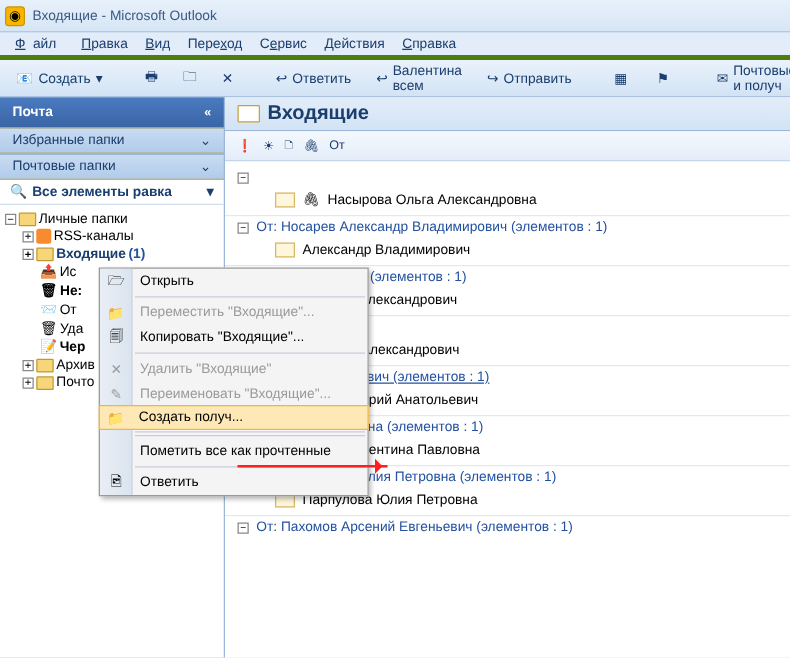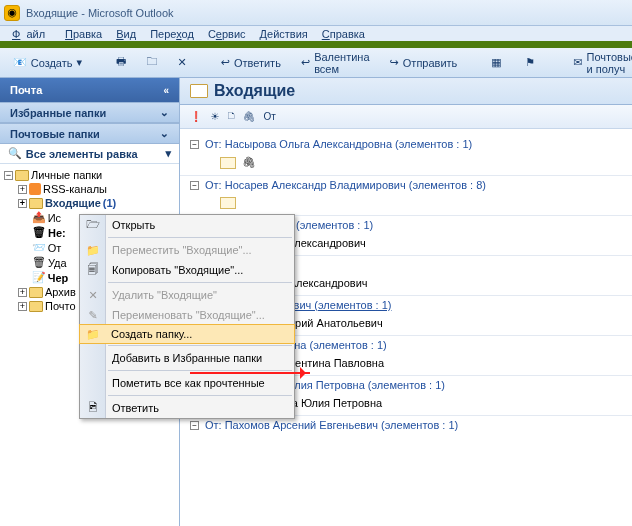--- a/index.html
+++ b/index.html
@@ -1,30 +1,30 @@
 <!DOCTYPE html>
 <html><head>
 <meta charset="utf-8">
 <style>
 * { box-sizing: border-box; margin: 0; padding: 0; font-family: Tahoma, sans-serif; font-size: 11px; }
 body { background: #d6e5f5; width: 632px; height: 526px; overflow: hidden; }
 .titlebar { height: 26px; background: linear-gradient(#e8f1fb,#d6e5f5); display: flex; align-items: center; padding: 0 4px; border-bottom: 1px solid #a8c0de; }
 .titlebar .logo { width: 16px; height: 16px; background: #f7b500; border-radius: 3px; border: 1px solid #cc9400; margin-right: 6px; display: inline-flex; align-items: center; justify-content: center; }
 .titlebar .title { color: #3b5a82; }
-.menubar { height: 22px; display: flex; align-items: center; padding: 0 6px; gap: 2px; border-bottom: 7px solid #4d7c0f; background: #e3edf9; }
+.menubar { height: 22px; display: flex; align-items: center; padding: 0 6px; gap: 2px; border-bottom: 4px solid #4d7c0f; background: #e3edf9; }
 .menubar span { padding: 2px 6px; color: #1a3e6e; cursor: default; }
 .menubar span u { text-decoration: underline; }
 .toolbar { height: 30px; display: flex; align-items: center; padding: 0 6px; gap: 6px; background: linear-gradient(#eaf2fb,#d2e3f5); border-bottom: 1px solid #9ab6d8; }
 .toolbar .sep { width: 1px; height: 20px; background: #9ab6d8; margin: 0 4px; }
 .tb-btn { display: inline-flex; align-items: center; padding: 2px 6px; border: 1px solid transparent; border-radius: 3px; color: #1a3e6e; gap: 4px; }
 .content { display: flex; height: calc(100% - 78px); }
 .sidebar { width: 180px; background: #eab308; border-right: 1px solid #9ab6d8; display: flex; flex-direction: column; }
 .sb-header { background: linear-gradient(#4a7abf,#3a65a5); color: #fff; font-size: 15px; font-weight: bold; padding: 6px 10px; display: flex; justify-content: space-between; align-items: center; }
 .sb-header .chev { font-size: 10px; }
-.sb-section { background: linear-gradient(#c9dcf2,#b0cbea); color: #1a3e6e; font-weight: bold; padding: 3px 10px; border-top: 1px solid #9ab6d8; border-bottom: 1px solid #9ab6d8; display: flex; justify-content: space-between; align-items: flex-end; font-size: 11px; gap: 32px; }
+.sb-section { background: linear-gradient(#c9dcf2,#b0cbea); color: #1a3e6e; font-weight: normal; padding: 3px 10px; border-top: 1px solid #9ab6d8; border-bottom: 1px solid #9ab6d8; display: flex; justify-content: space-between; align-items: flex-start; font-size: 11px; gap: 32px; }
 .sb-row { padding: 3px 8px; display: flex; align-items: center; gap: 4px; color: #1a3e6e; font-weight: bold; background: #fff; border-bottom: 1px solid #d0deee; }
 .sb-row .dd { margin-left: auto; }
 .tree { background: #fff; flex: 1; padding: 4px 2px; overflow: hidden; }
 .tree-item { display: flex; align-items: center; gap: 2px; padding: 1px 2px; color: #000; white-space: nowrap; }
 .tree-item.selected { font-weight: bold; color: #1a3e6e; }
 .indent1 { margin-left: 14px; }
 .indent2 { margin-left: 28px; }
 .exp { width: 9px; height: 9px; border: 1px solid #888; display: inline-flex; align-items: center; justify-content: center; font-size: 9px; line-height: 1; background: #fff; color: #000; }
 .folder-ico { width: 14px; height: 11px; background: #f7d679; border: 1px solid #c09a30; border-radius: 1px; display: inline-block; }
 .rss-ico { width: 12px; height: 12px; background: #f78b2e; border-radius: 2px; display: inline-block; }
@@ -189,32 +189,33 @@
     <div class="col-header">
       <span>❗</span>
       <span>☀</span>
       <span>🗅</span>
       <span>🖇</span>
       <span>От</span>
     </div>
     <div class="msglist">
       <div class="msg-group">
           <span class="g-exp">−</span>
-          <span class="g-label">От: Насырова Ольга Александровна (элементов : 1)</span>
         </div>
       <div class="msg-row">
           <span class="env"></span>
           <span>🖇</span>
-        </div>
-      <div class="msg-group">
-          <span class="g-exp">−</span>
-          <span class="g-label">От: Носарев Александр Владимирович (элементов : 8)</span>
-        </div>
-      <div class="msg-row">
-          <span class="env"></span>
+          <span>Насырова Ольга Александровна</span>
+        </div>
+      <div class="msg-group">
+          <span class="g-exp">−</span>
+          <span class="g-label">От: Носарев Александр Владимирович (элементов : 1)</span>
+        </div>
+      <div class="msg-row">
+          <span class="env"></span>
+          <span>Александр Владимирович</span>
         </div>
       <div class="msg-group">
           <span class="g-exp">−</span>
           <span class="g-label">н Александрович (элементов : 1)</span>
         </div>
       <div class="msg-row">
           <span class="env"></span>
           <span>н Роман Александрович</span>
         </div>
       <div class="msg-group">
@@ -276,26 +277,23 @@
   <div class="cm-item disabled">
       <span class="cm-ico">✕</span>
       <span>Удалить "Входящие"</span>
     </div>
   <div class="cm-item disabled">
       <span class="cm-ico">✎</span>
       <span>Переименовать "Входящие"...</span>
     </div>
   <div class="cm-item highlight">
       <span class="cm-ico">📁</span>
-      <span>Создать папку...</span>
-    </div>
-  <div class="cm-sep"></div>
-  <div class="cm-item">
-      <span>Добавить в Избранные папки</span>
-    </div>
+      <span>Создать получ...</span>
+    </div>
+  <div class="cm-sep"></div>
   <div class="cm-sep"></div>
   <div class="cm-item">
       <span>Пометить все как прочтенные</span>
     </div>
   <div class="cm-sep"></div>
   <div class="cm-item">
       <span class="cm-ico">🖻</span>
       <span>Ответить</span>
     </div>
 </div>

